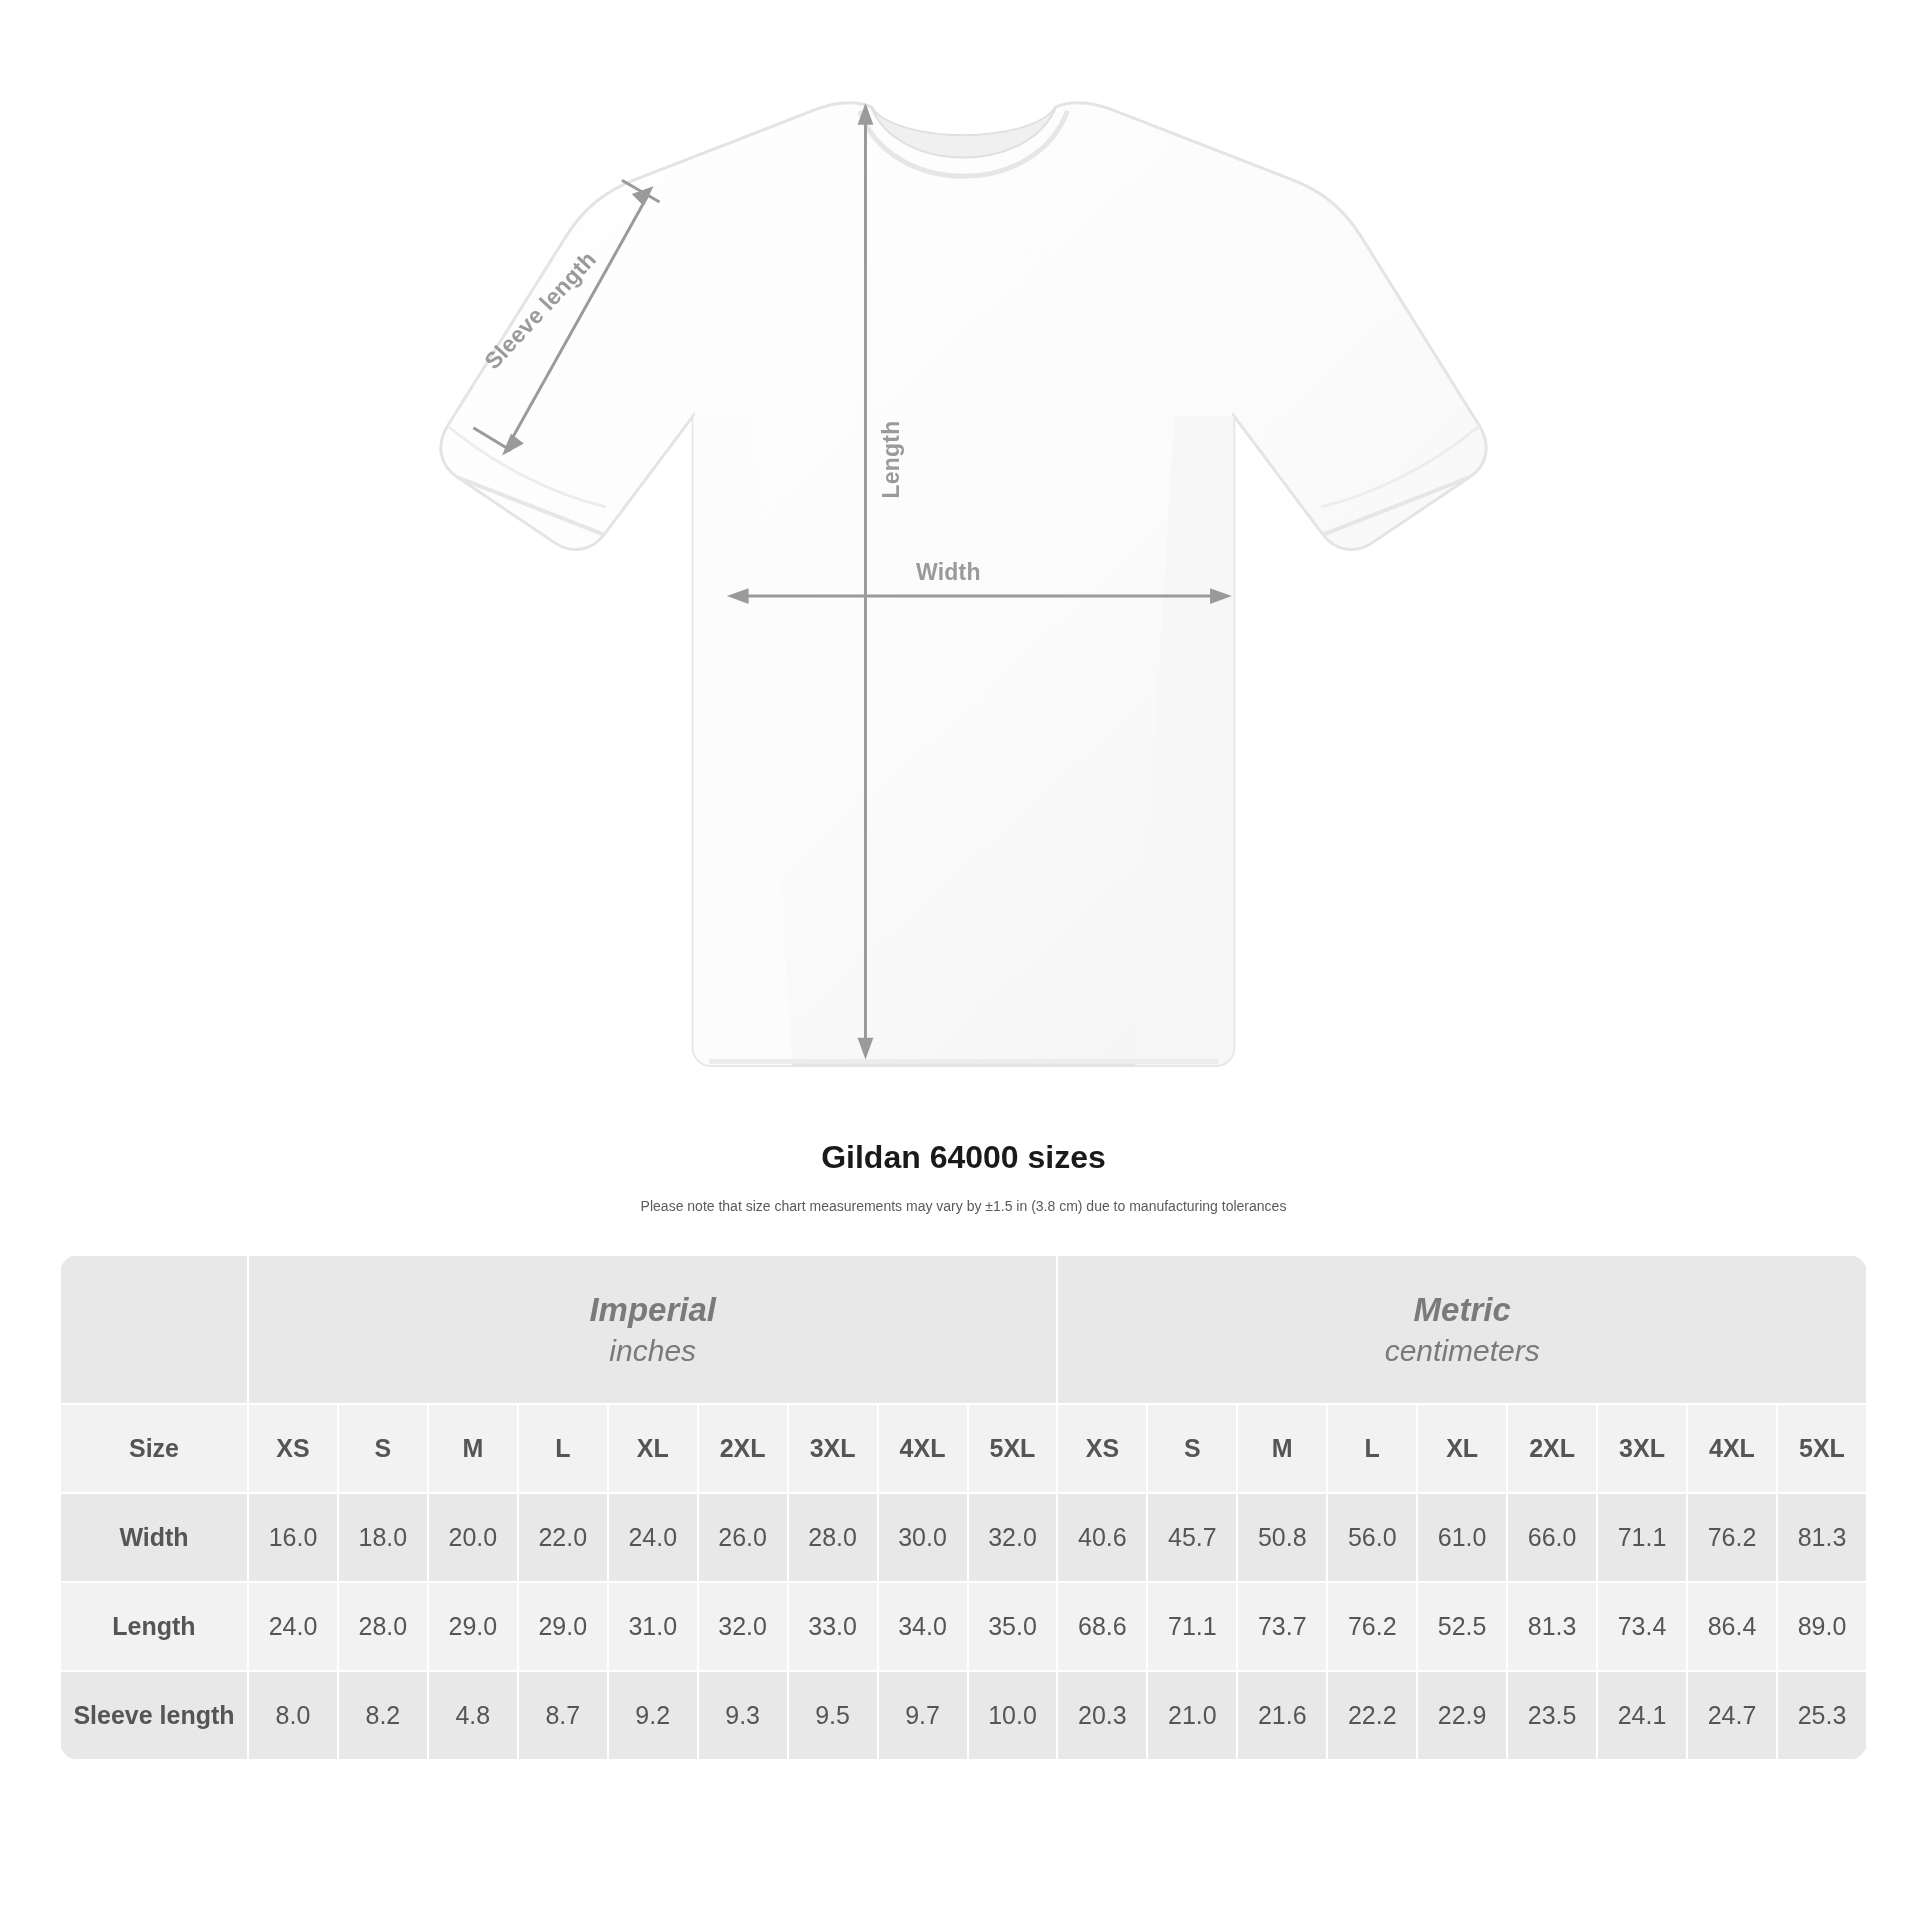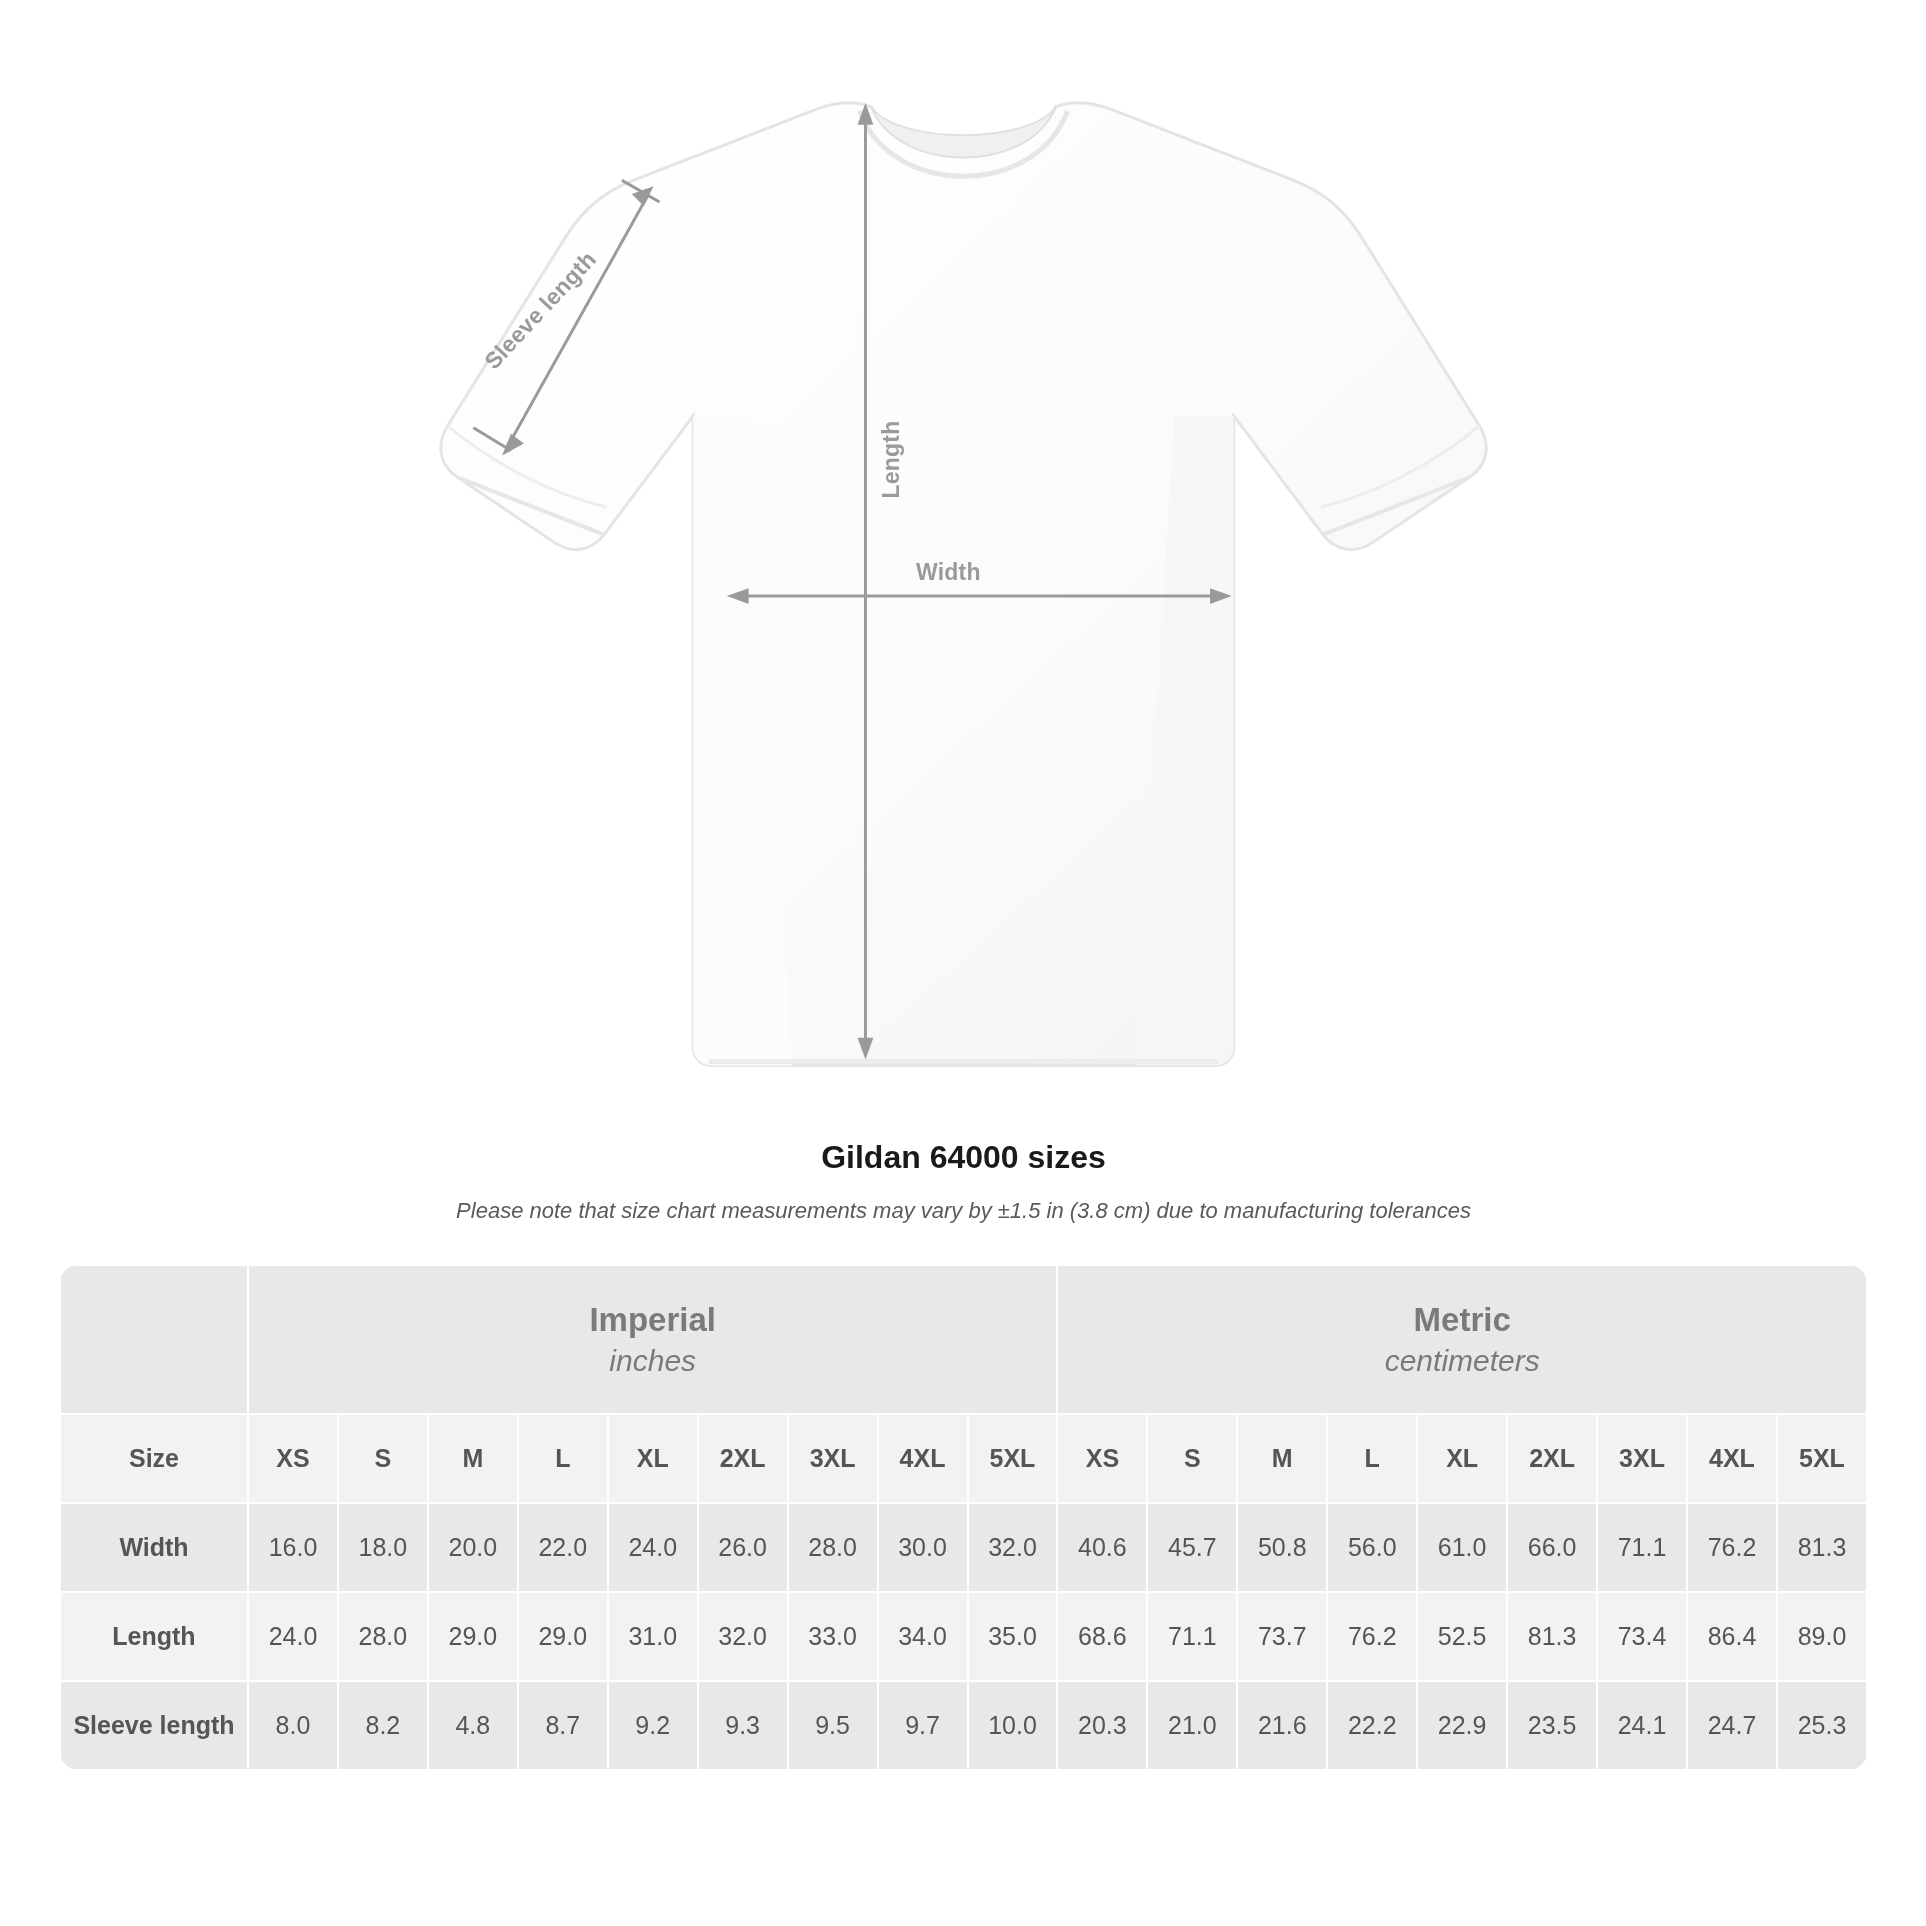--- a/index.html
+++ b/index.html
@@ -61,22 +61,21 @@
   
   .chart-title {
     text-align: center;
     font-size: 32px;
     font-weight: bold;
     color: #1a1a1a;
     margin-top: 30px;
   }
   .chart-note {
     text-align: center;
-    font-size: 22px;
-    font-style: italic;
+    font-size: 14px;
     color: #5a5a5a;
     margin-top: 22px;
   }
 
   
   .table-wrap {
     margin: 40px 59px 0 59px;
     border-radius: 22px;
     overflow: hidden;
   }
@@ -94,20 +93,21 @@
     padding: 0;
     height: 87px;
   }
   .unit-head {
     background: #e8e8e8;
     height: 149px;
   }
   .unit-head .unit-name {
     font-size: 33px;
     font-weight: bold;
+    font-style: italic;
     color: #7a7a7a;
     line-height: 1.25;
   }
   .unit-head .unit-sub {
     font-size: 30px;
     font-style: italic;
     color: #7a7a7a;
     line-height: 1.3;
   }
   .row-head-cell {

